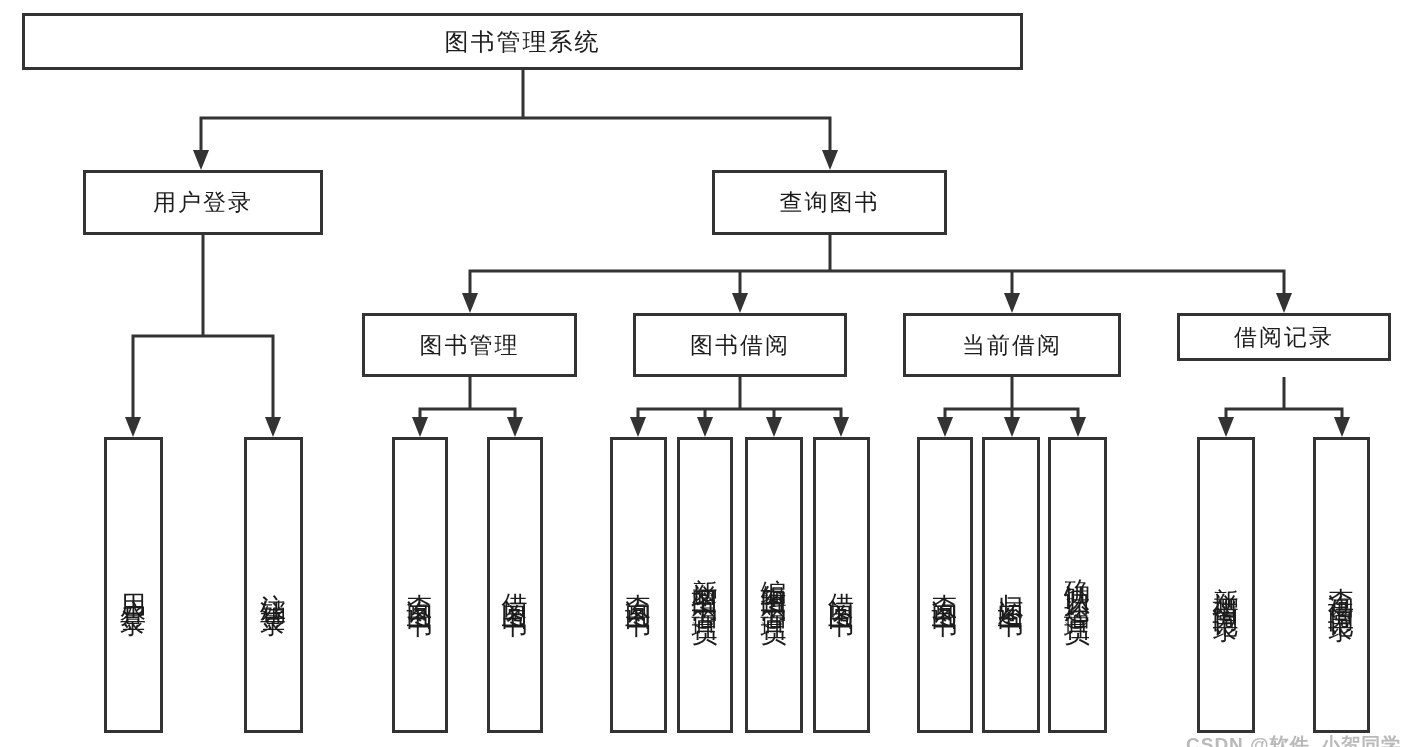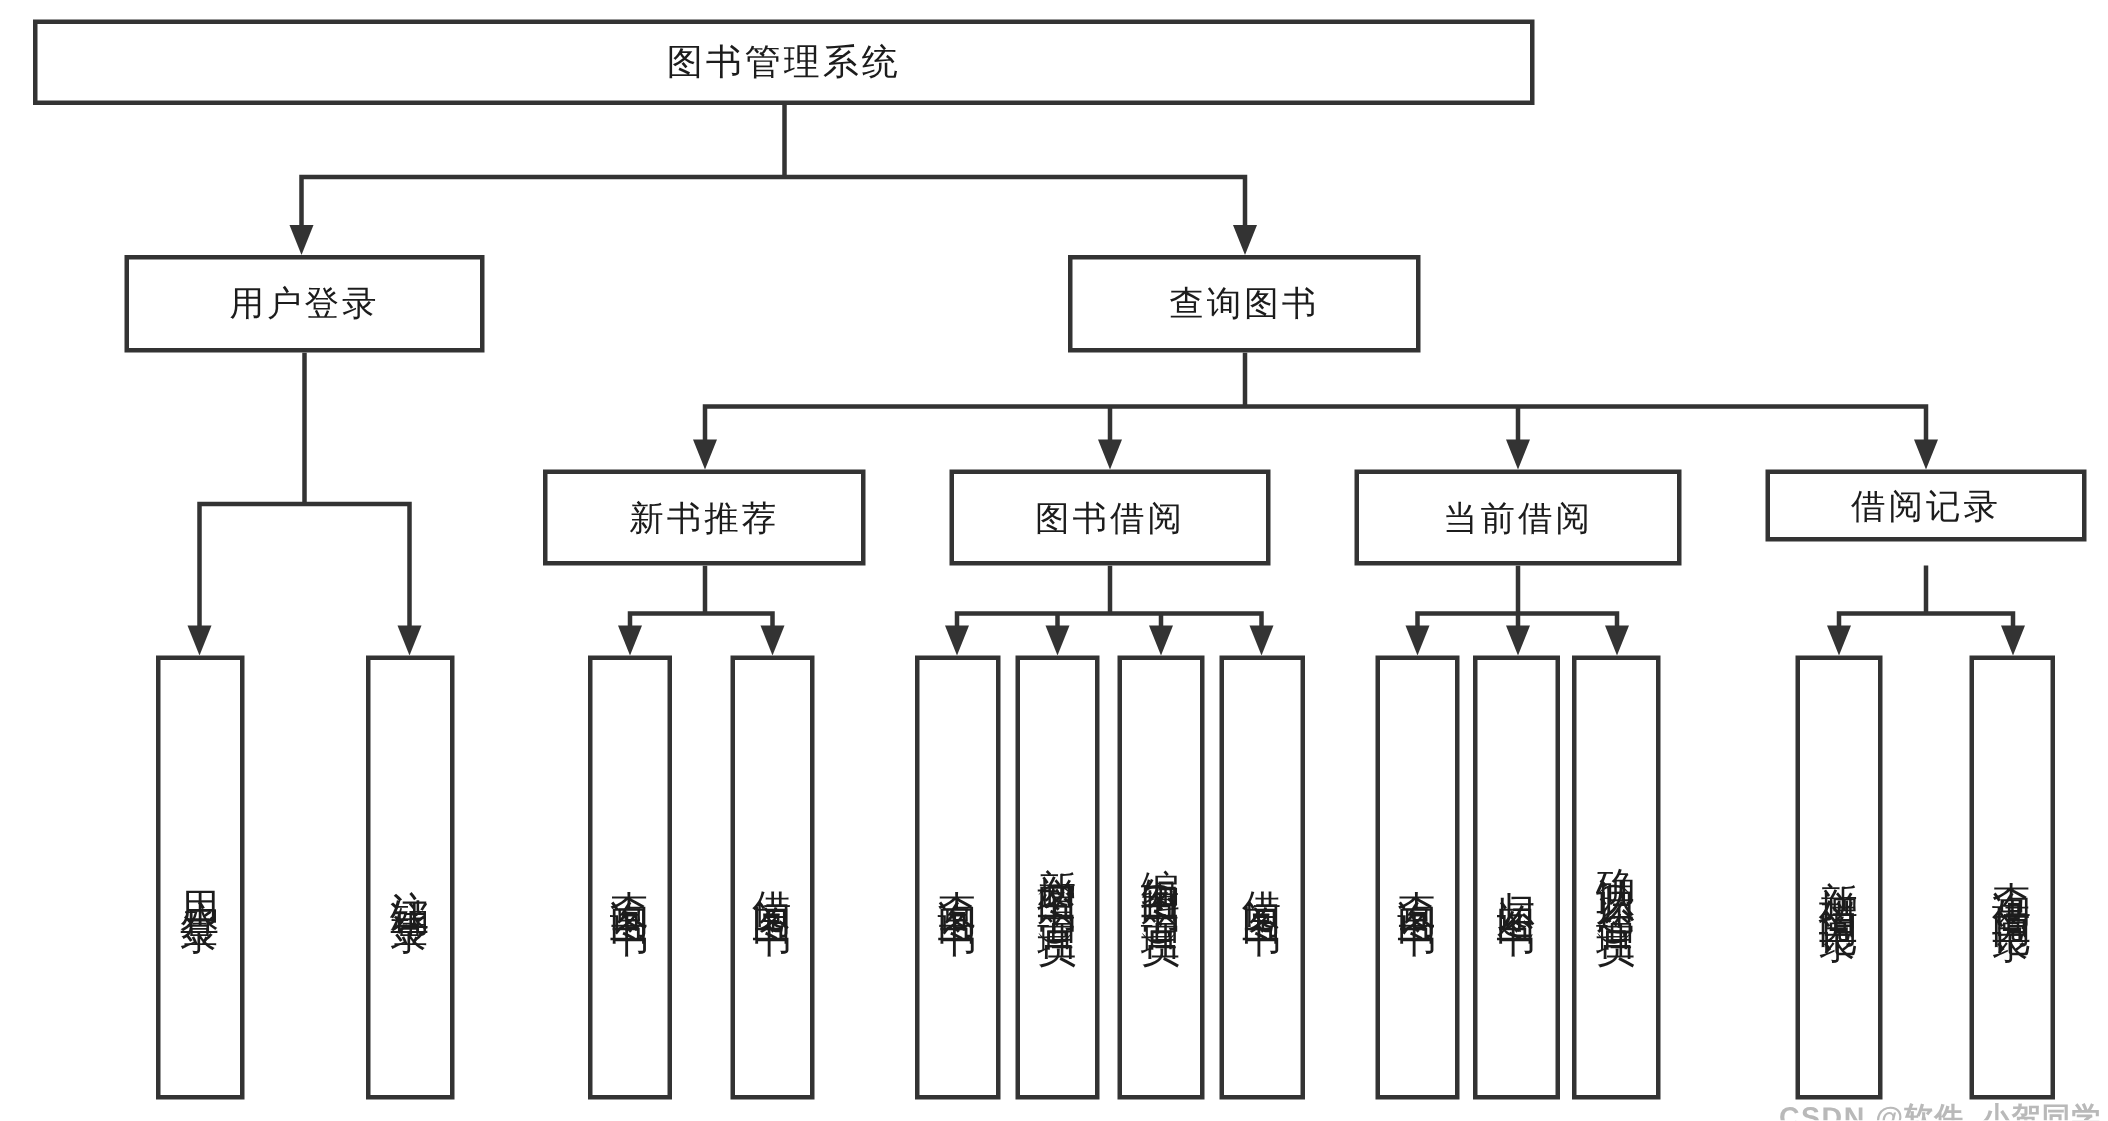--- a/index.html
+++ b/index.html
@@ -108,21 +108,21 @@
   </div>
 
   <div class="box" style="left:83px;top:170px;width:240px;height:65px">
     <span class="label">用户登录</span>
   </div>
   <div class="box" style="left:712px;top:170px;width:235px;height:65px">
     <span class="label">查询图书</span>
   </div>
 
   <div class="box" style="left:362px;top:313px;width:215px;height:64px">
-    <span class="label">新书推荐</span>
+    <span class="label">图书管理</span>
   </div>
   <div class="box" style="left:903px;top:313px;width:218px;height:64px">
     <span class="label">当前借阅</span>
   </div>
   <div class="box" style="left:633px;top:313px;width:214px;height:64px">
     <span class="label">图书借阅</span>
   </div>
   <div class="box" style="left:1177px;top:313px;width:214px;height:48px">
     <span class="label">借阅记录</span>
   </div>

